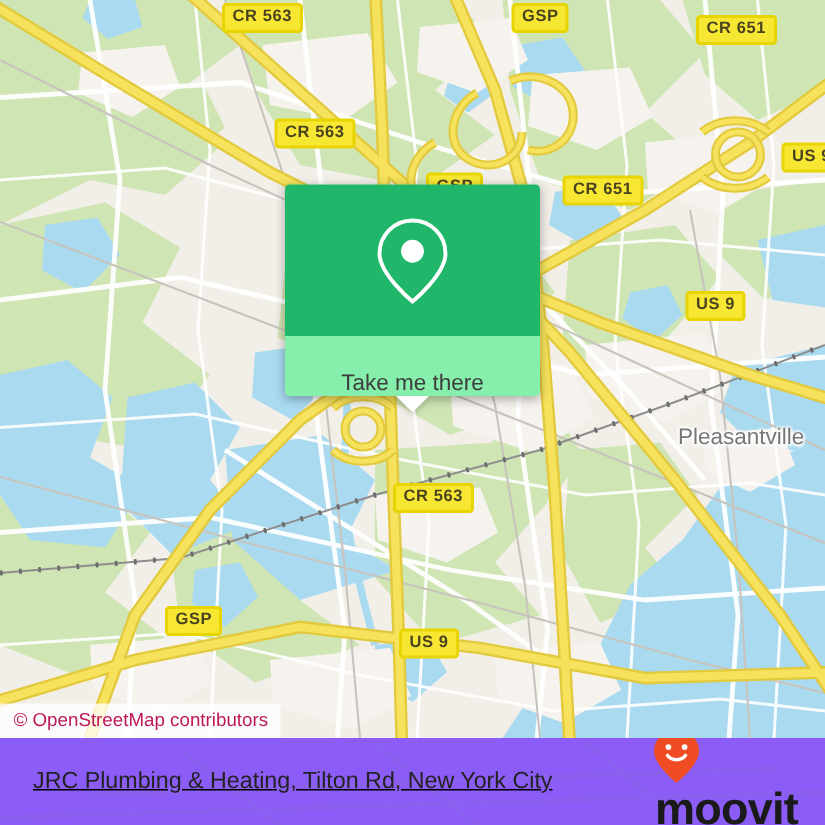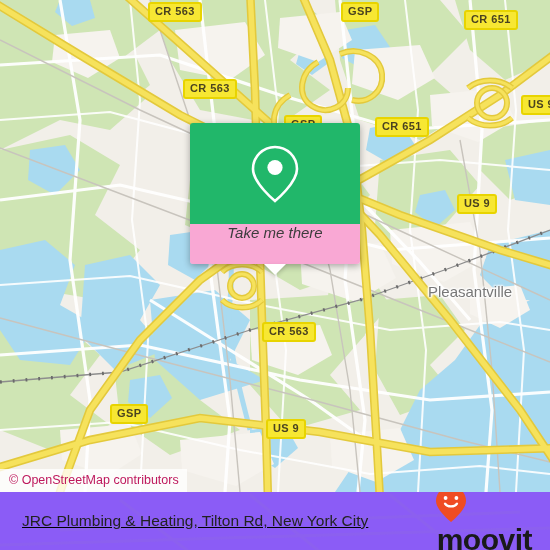--- a/index.html
+++ b/index.html
@@ -40,41 +40,42 @@
 
   
   .place-label {
     position: absolute;
     color: #777777;
     font-size: 15px;
     white-space: nowrap;
     text-shadow: 1px 0 2px #fff, -1px 0 2px #fff, 0 1px 2px #fff, 0 -1px 2px #fff,
                  1px 1px 2px #fff, -1px -1px 2px #fff;
     font-family: "Liberation Sans", sans-serif;
+    margin-left: 24px;
   }
 
   
   .popup {
     position: absolute;
     left: 190px; top: 123px;
     width: 170px;
     box-shadow: 0 2px 7px rgba(0,0,0,0.33);
     border-radius: 3px;
   }
   .popup-head {
     height: 101px;
     background: #21b76a;
     border-radius: 3px 3px 0 0;
     display: flex; align-items: center; justify-content: center;
   }
   .popup-body {
     height: 40px;
-    background: #f9a8d4;
+    background: #86efac;
     border-radius: 0 0 3px 3px;
-    display: flex; align-items: flex-start; justify-content: center; font-style: italic;
+    display: flex; align-items: flex-end; justify-content: center;
   }
   .popup-body span {
     font-size: 15px; color: #3c3c3c;
     font-family: "Liberation Sans", sans-serif;
   }
   .popup-tail {
     position: absolute;
     left: 50%; bottom: -11px;
     margin-left: -11px;
     width: 0; height: 0;

